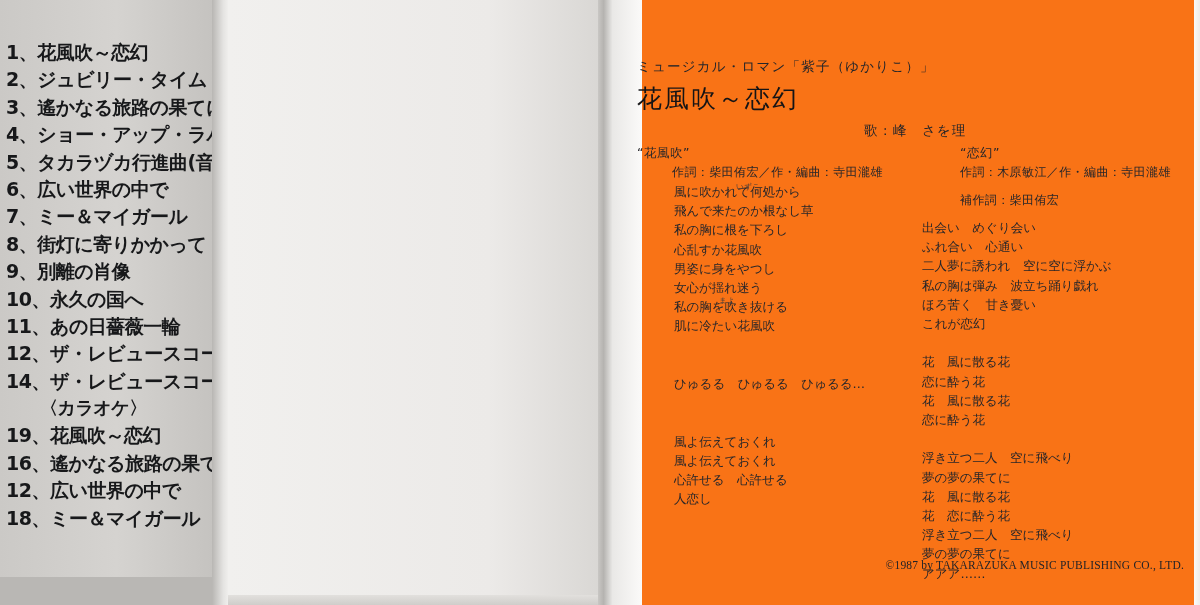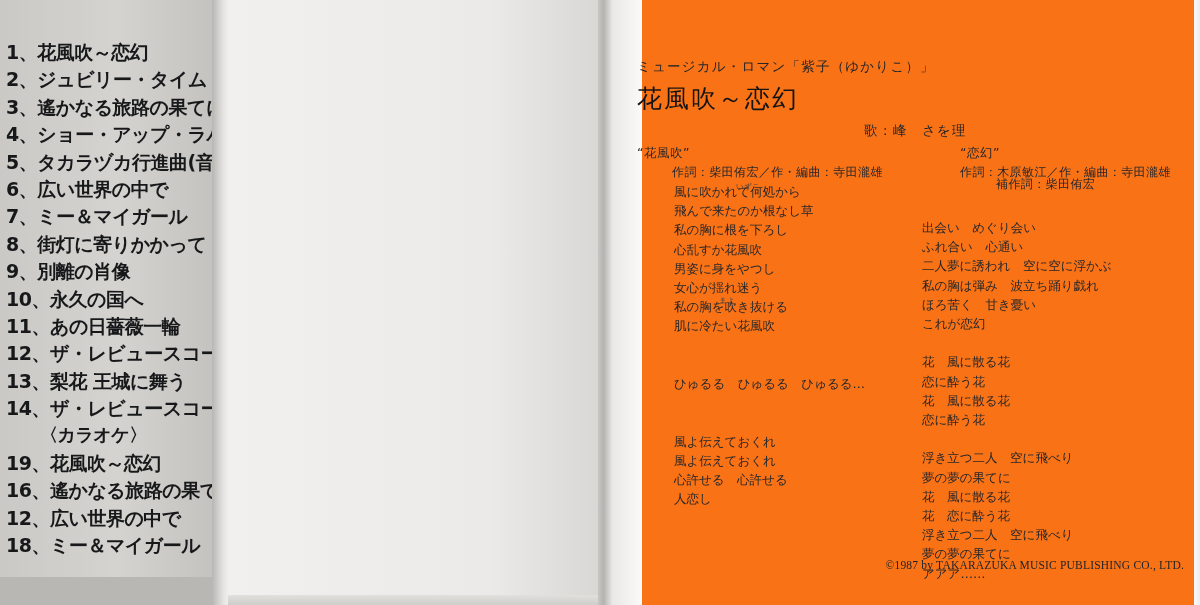--- a/index.html
+++ b/index.html
@@ -258,24 +258,20 @@
         </div>
         <div class="track">
           <span class="t-num">11、</span>
           <span class="t-title">あの日薔薇一輪</span>
         </div>
         <div class="track">
           <span class="t-num">12、</span>
           <span class="t-title">ザ・レビュースコープ</span>
         </div>
         <div class="track">
-          <span class="t-num">13、</span>
-          <span class="t-title">梨花 王城に舞う</span>
-        </div>
-        <div class="track">
           <span class="t-num">14、</span>
           <span class="t-title">ザ・レビュースコープ</span>
         </div>
         <div class="track sub">
           <span class="t-title">〈カラオケ〉</span>
         </div>
         <div class="track">
           <span class="t-num">19、</span>
           <span class="t-title">花風吹～恋幻</span>
         </div>
@@ -306,21 +302,21 @@
 
     <div class="main-title">花風吹～恋幻</div>
 
     <div class="singer">歌：峰　さを理</div>
 
     <div class="sec-label" style="left:25px; top:145px;">“花風吹”</div>
     <div class="credit" style="left:60px; top:164px;">作詞：柴田侑宏／作・編曲：寺田瀧雄</div>
 
     <div class="sec-label" style="left:348px; top:145px;">“恋幻”</div>
     <div class="credit" style="left:348px; top:164px;">作詞：木原敏江／作・編曲：寺田瀧雄</div>
-    <div class="credit" style="left:348px; top:176px;margin-left:36px;">補作詞：柴田侑宏</div>
+    <div class="credit" style="left:348px; top:192px;">補作詞：柴田侑宏</div>
 
     <div class="lyric-col" id="col-left-lyrics">風に吹かれて何処から
 飛んで来たのか根なし草
 私の胸に根を下ろし
 心乱すか花風吹
 男姿に身をやつし
 女心が揺れ迷う
 私の胸を吹き抜ける
 肌に冷たい花風吹
 

